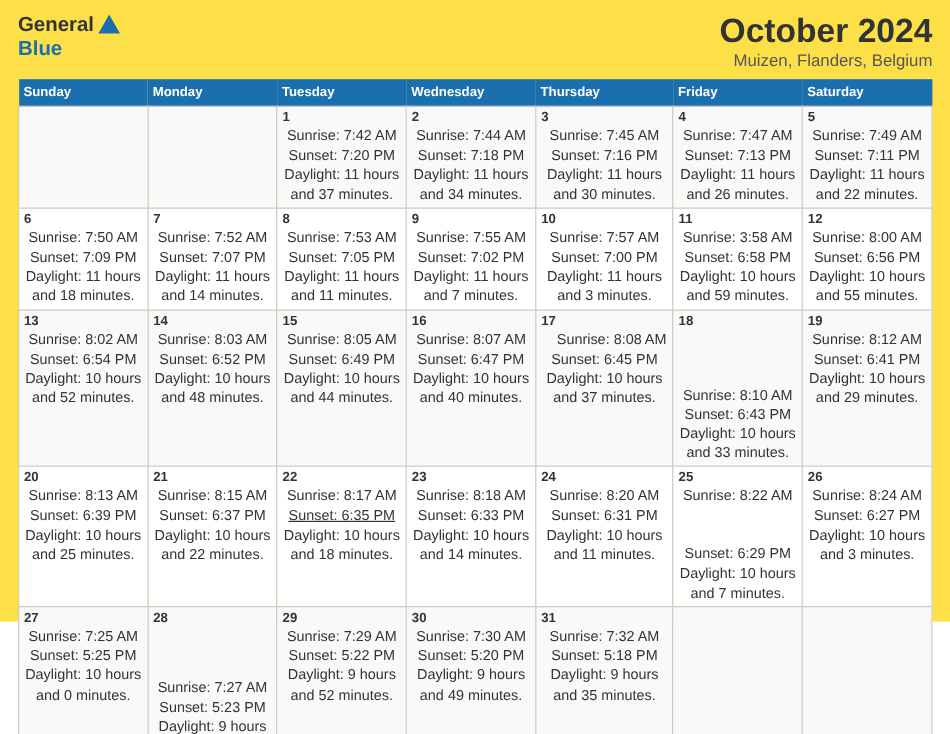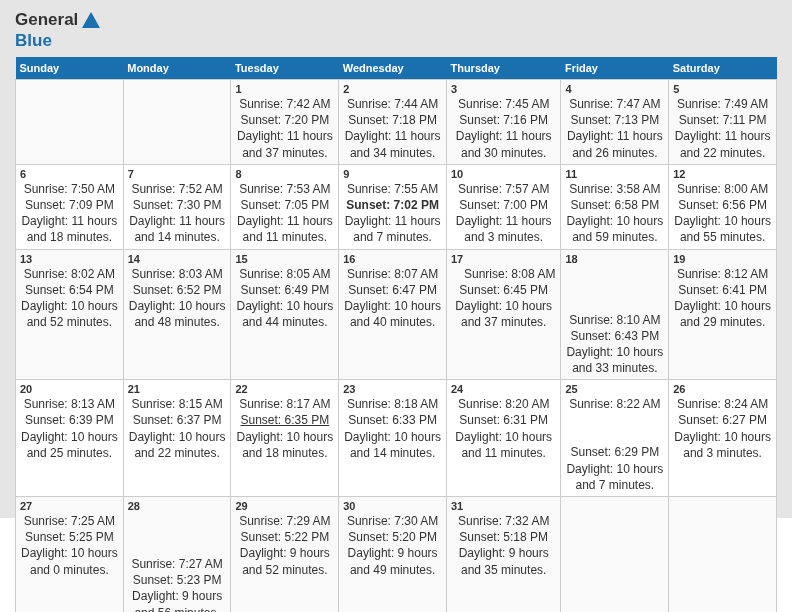--- a/index.html
+++ b/index.html
@@ -7,21 +7,21 @@
       font-family: Arial, sans-serif;
       background: #fff;
       width: 792px;
       height: 612px;
       overflow: hidden;
     }
     .page {
       width: 792px;
       height: 518px;
       padding: 10px 15px;
-      background: #e5e5e5;
+      background: #fde047;
     }
     .header {
       display: flex;
       justify-content: space-between;
       align-items: flex-start;
       margin-bottom: 8px;
     }
     .logo {
       display: flex;
       align-items: center;
@@ -88,20 +88,24 @@
         <div style="display:flex;align-items:center;">
           <div style="font-size:17px;font-weight:bold;line-height:1.15;">
             <span style="color:#333;">General</span><svg width="22" height="22" viewBox="0 0 22 22" style="vertical-align:middle;margin:0 2px;">
                 <polygon points="11,2 20,18 2,18" fill="#1a6faf"></polygon>
               </svg>
           </div>
         </div>
         <div style="font-size:17px;font-weight:bold;color:#1a6faf;line-height:1;">Blue</div>
       </div>
     </div>
+    <div class="title-block">
+      <h1>October 2024</h1>
+      <h2>Muizen, Flanders, Belgium</h2>
+    </div>
   </div>
 
   <table>
     <thead>
       <tr>
       <th>Sunday</th>
           <th>Monday</th>
           <th>Tuesday</th>
           <th>Wednesday</th>
           <th>Thursday</th>
@@ -166,39 +170,39 @@
               <span style="display: block;">Sunrise: 7:50 AM</span>
               <span style="display: block;">Sunset: 7:09 PM</span>
               <span style="display: block;">Daylight: 11 hours</span>
               <span style="display: block;">and 18 minutes.</span>
             </div>
           </td>
           <td>
             <span class="day-num">7</span>
             <div class="day-info">
               <span style="display: block;">Sunrise: 7:52 AM</span>
-              <span style="display: block;">Sunset: 7:30 PM</span>
+              <span style="display: block;">Sunset: 7:07 PM</span>
               <span style="display: block;">Daylight: 11 hours</span>
               <span style="display: block;">and 14 minutes.</span>
             </div>
           </td>
           <td>
             <span class="day-num">8</span>
             <div class="day-info">
               <span style="display: block;">Sunrise: 7:53 AM</span>
               <span style="display: block;">Sunset: 7:05 PM</span>
               <span style="display: block;">Daylight: 11 hours</span>
               <span style="display: block;">and 11 minutes.</span>
             </div>
           </td>
           <td>
             <span class="day-num">9</span>
             <div class="day-info">
               <span style="display: block;">Sunrise: 7:55 AM</span>
-              <span style="display: block; font-weight: bold;">Sunset: 7:02 PM</span>
+              <span style="display: block;">Sunset: 7:02 PM</span>
               <span style="display: block;">Daylight: 11 hours</span>
               <span style="display: block;">and 7 minutes.</span>
             </div>
           </td>
           <td>
             <span class="day-num">10</span>
             <div class="day-info">
               <span style="display: block;">Sunrise: 7:57 AM</span>
               <span style="display: block;">Sunset: 7:00 PM</span>
               <span style="display: block;">Daylight: 11 hours</span>

